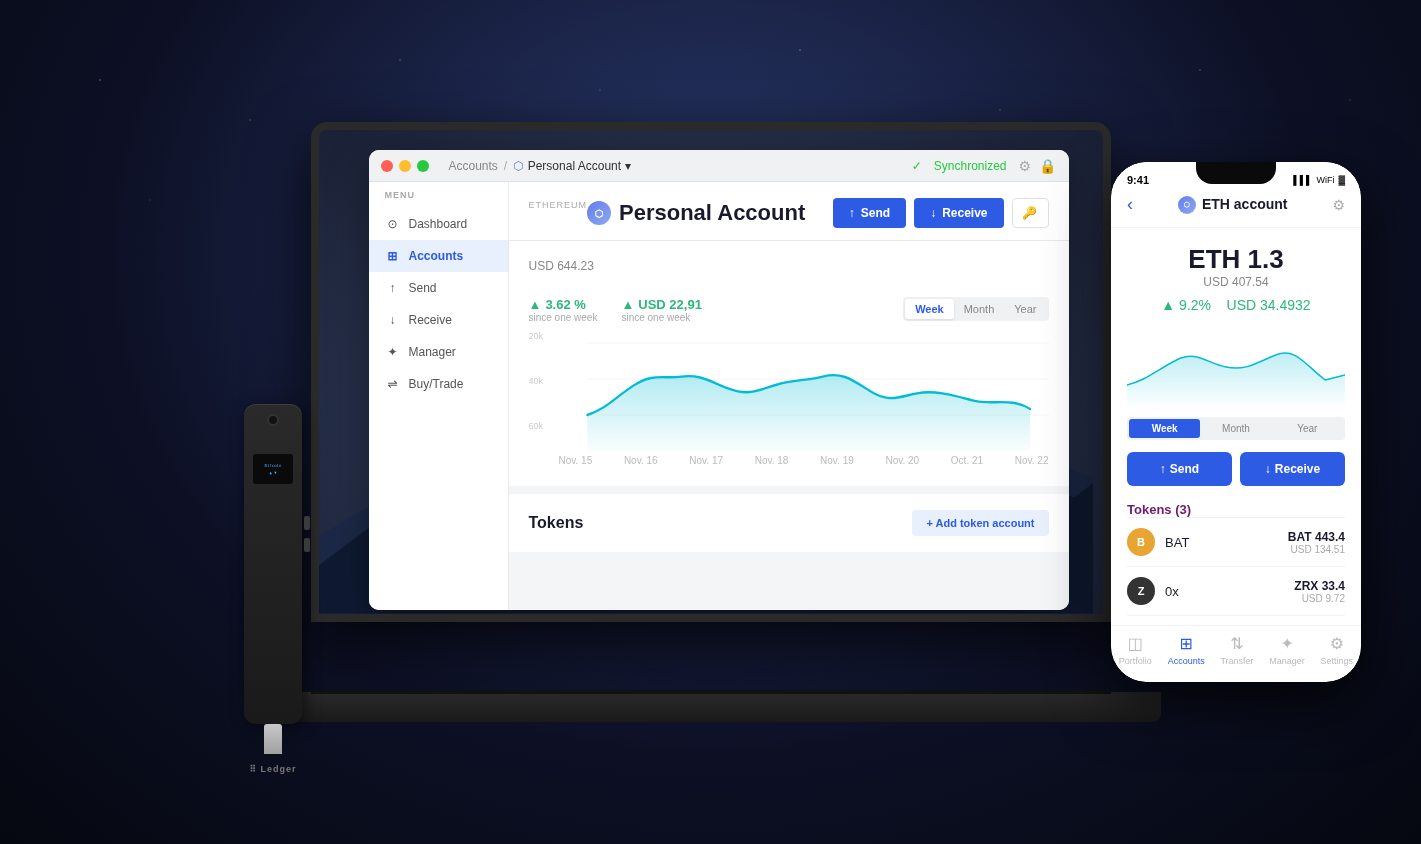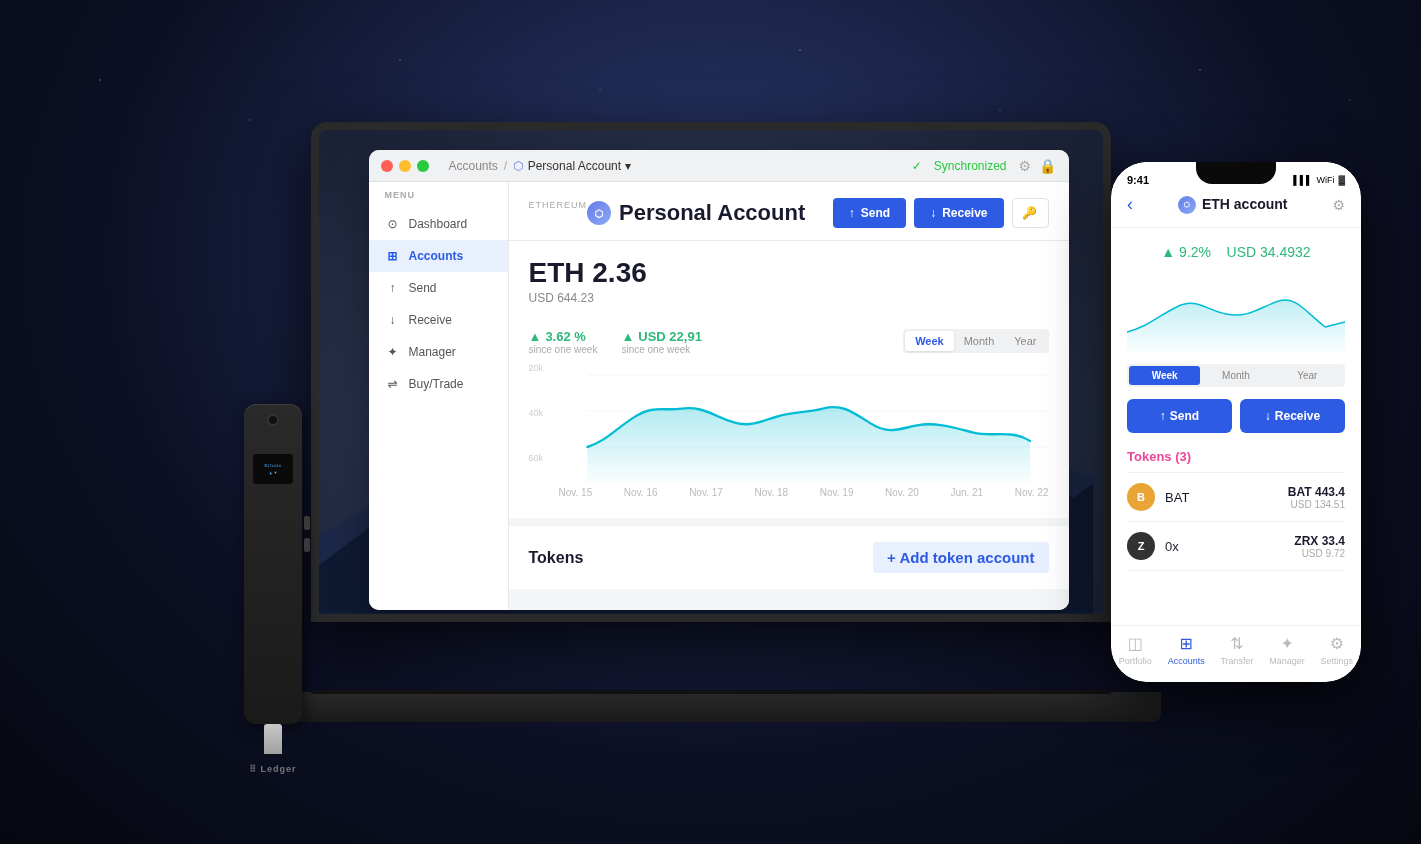--- a/index.html
+++ b/index.html
@@ -431,21 +431,21 @@
       font-weight: 600;
       color: #1a1a2e;
     }
 
     .btn-add-token {
       background: #e8f0fd;
       color: #2d5be3;
       border: none;
       padding: 7px 14px;
       border-radius: 4px;
-      font-size: 15px;
+      font-size: 11px;
       font-weight: 600;
       cursor: pointer;
     }
 
     
     .ledger-device {
       position: absolute;
       left: 140px;
       bottom: 80px;
       width: 70px;
@@ -692,22 +692,21 @@
       cursor: pointer;
       display: flex;
       align-items: center;
       justify-content: center;
       gap: 4px;
     }
 
     .phone-tokens-label {
       font-size: 13px;
       font-weight: 600;
-      color: #ec4899;
-      margin-bottom: 8px;
+      color: #701a75;
     }
 
     .phone-token-item {
       display: flex;
       align-items: center;
       justify-content: space-between;
       padding: 10px 0;
       border-top: 1px solid #f0f1f3;
     }
 
@@ -886,21 +885,20 @@
                   </button>
                   <button class="btn-receive">
                     <span>↓</span>
                     <span>Receive</span>
                   </button>
                   <button class="btn-key">🔑</button>
                 </div>
               </div>
 
               <div class="balance-section">
-                <div class="eth-balance">ETH 2.36</div>
                 <div class="usd-balance">USD 644.23</div>
               </div>
 
               <div class="chart-area">
                 <div class="chart-controls">
                   <div class="chart-stats">
                     <div class="chart-stat">
                       <div class="stat-value">
                         <span>▲</span>
                         <span>3.62 %</span>
@@ -946,21 +944,21 @@
                   </svg>
                 </div>
 
                 <div class="chart-labels" style="padding-left:30px;">
                   <span>Nov. 15</span>
                   <span>Nov. 16</span>
                   <span>Nov. 17</span>
                   <span>Nov. 18</span>
                   <span>Nov. 19</span>
                   <span>Nov. 20</span>
-                  <span>Jun. 21</span>
+                  <span>Oct. 21</span>
                   <span>Nov. 22</span>
                 </div>
               </div>
 
               <div class="tokens-section">
                 <span class="tokens-label">Tokens</span>
                 <button class="btn-add-token">+ Add token account</button>
               </div>
 
             </div>
@@ -1011,20 +1009,24 @@
         <span class="phone-back">‹</span>
         <div class="phone-title">
           <div class="phone-eth-icon">⬡</div>
           <span>ETH account</span>
         </div>
         <span class="phone-gear">⚙</span>
       </div>
 
       <div class="phone-body">
 
+        <div class="phone-balance">
+          <div class="phone-eth-amount">ETH 1.3</div>
+          <div class="phone-usd-amount">USD 407.54</div>
+        </div>
 
         <div class="phone-change">
           <span>▲ 9.2%</span>
           &nbsp;&nbsp;
           <span>USD 34.4932</span>
         </div>
 
         <div class="phone-chart">
           <svg class="phone-chart-svg" viewBox="0 0 220 80" preserveAspectRatio="none">
             <defs>

